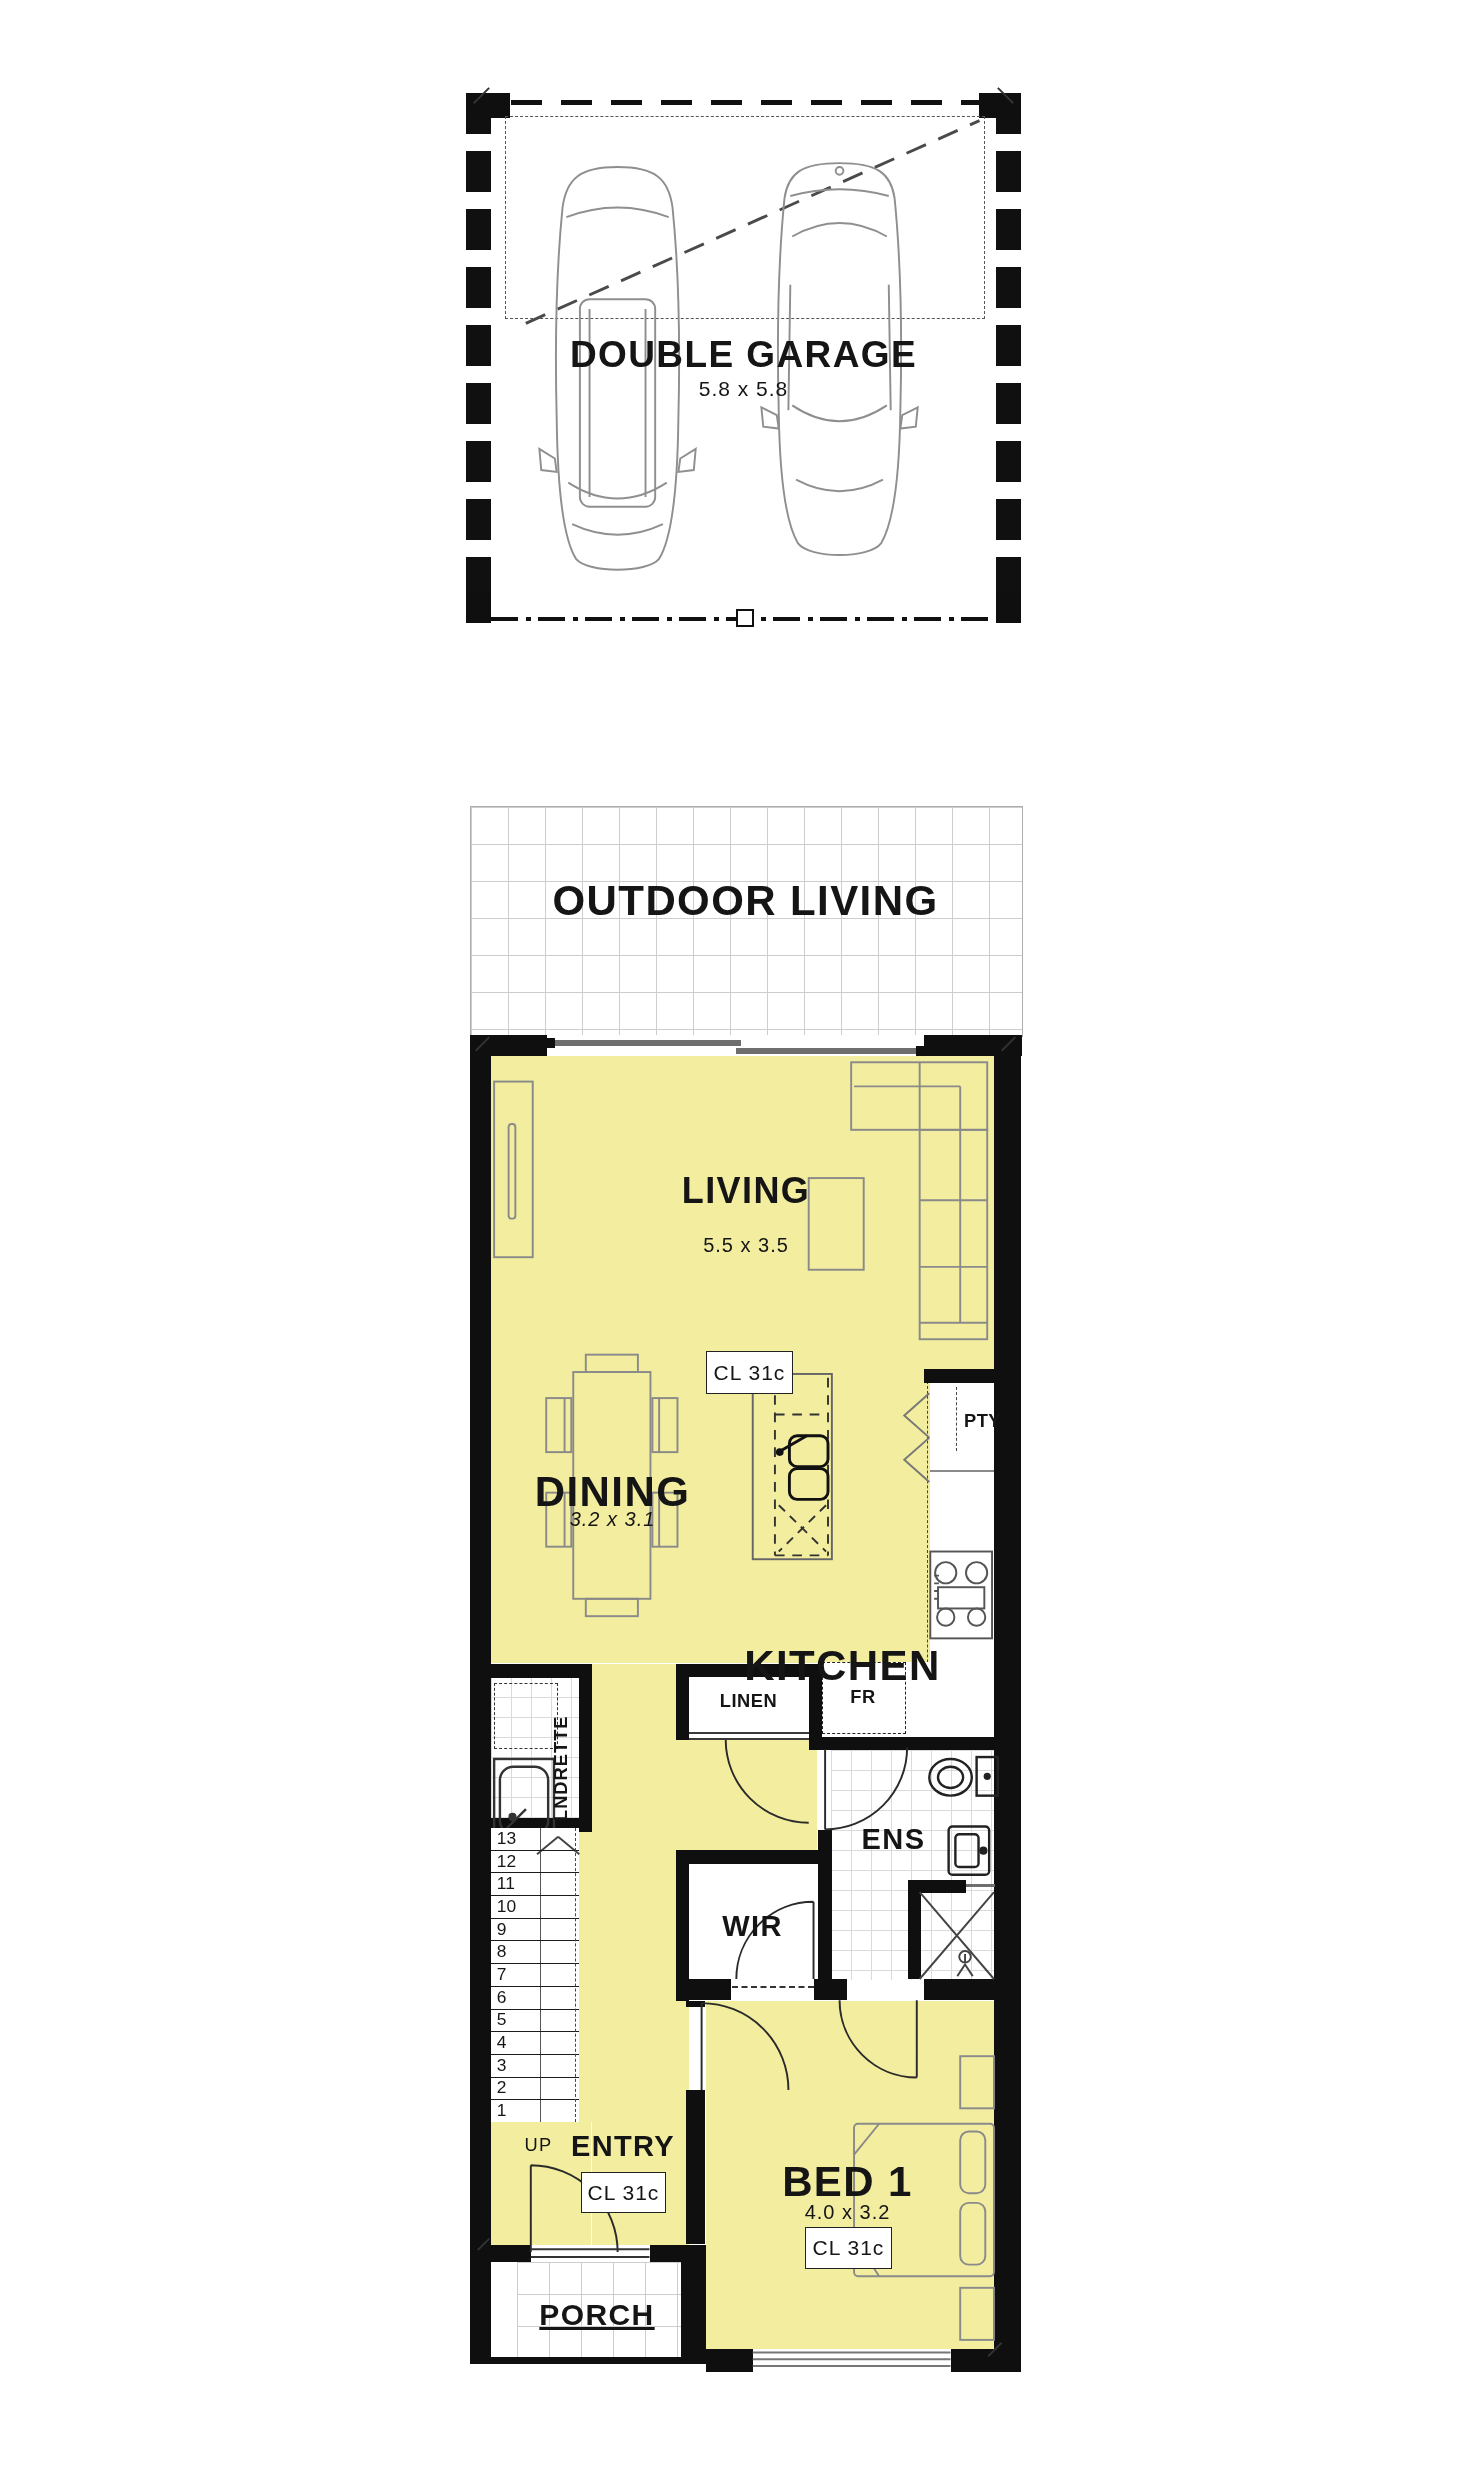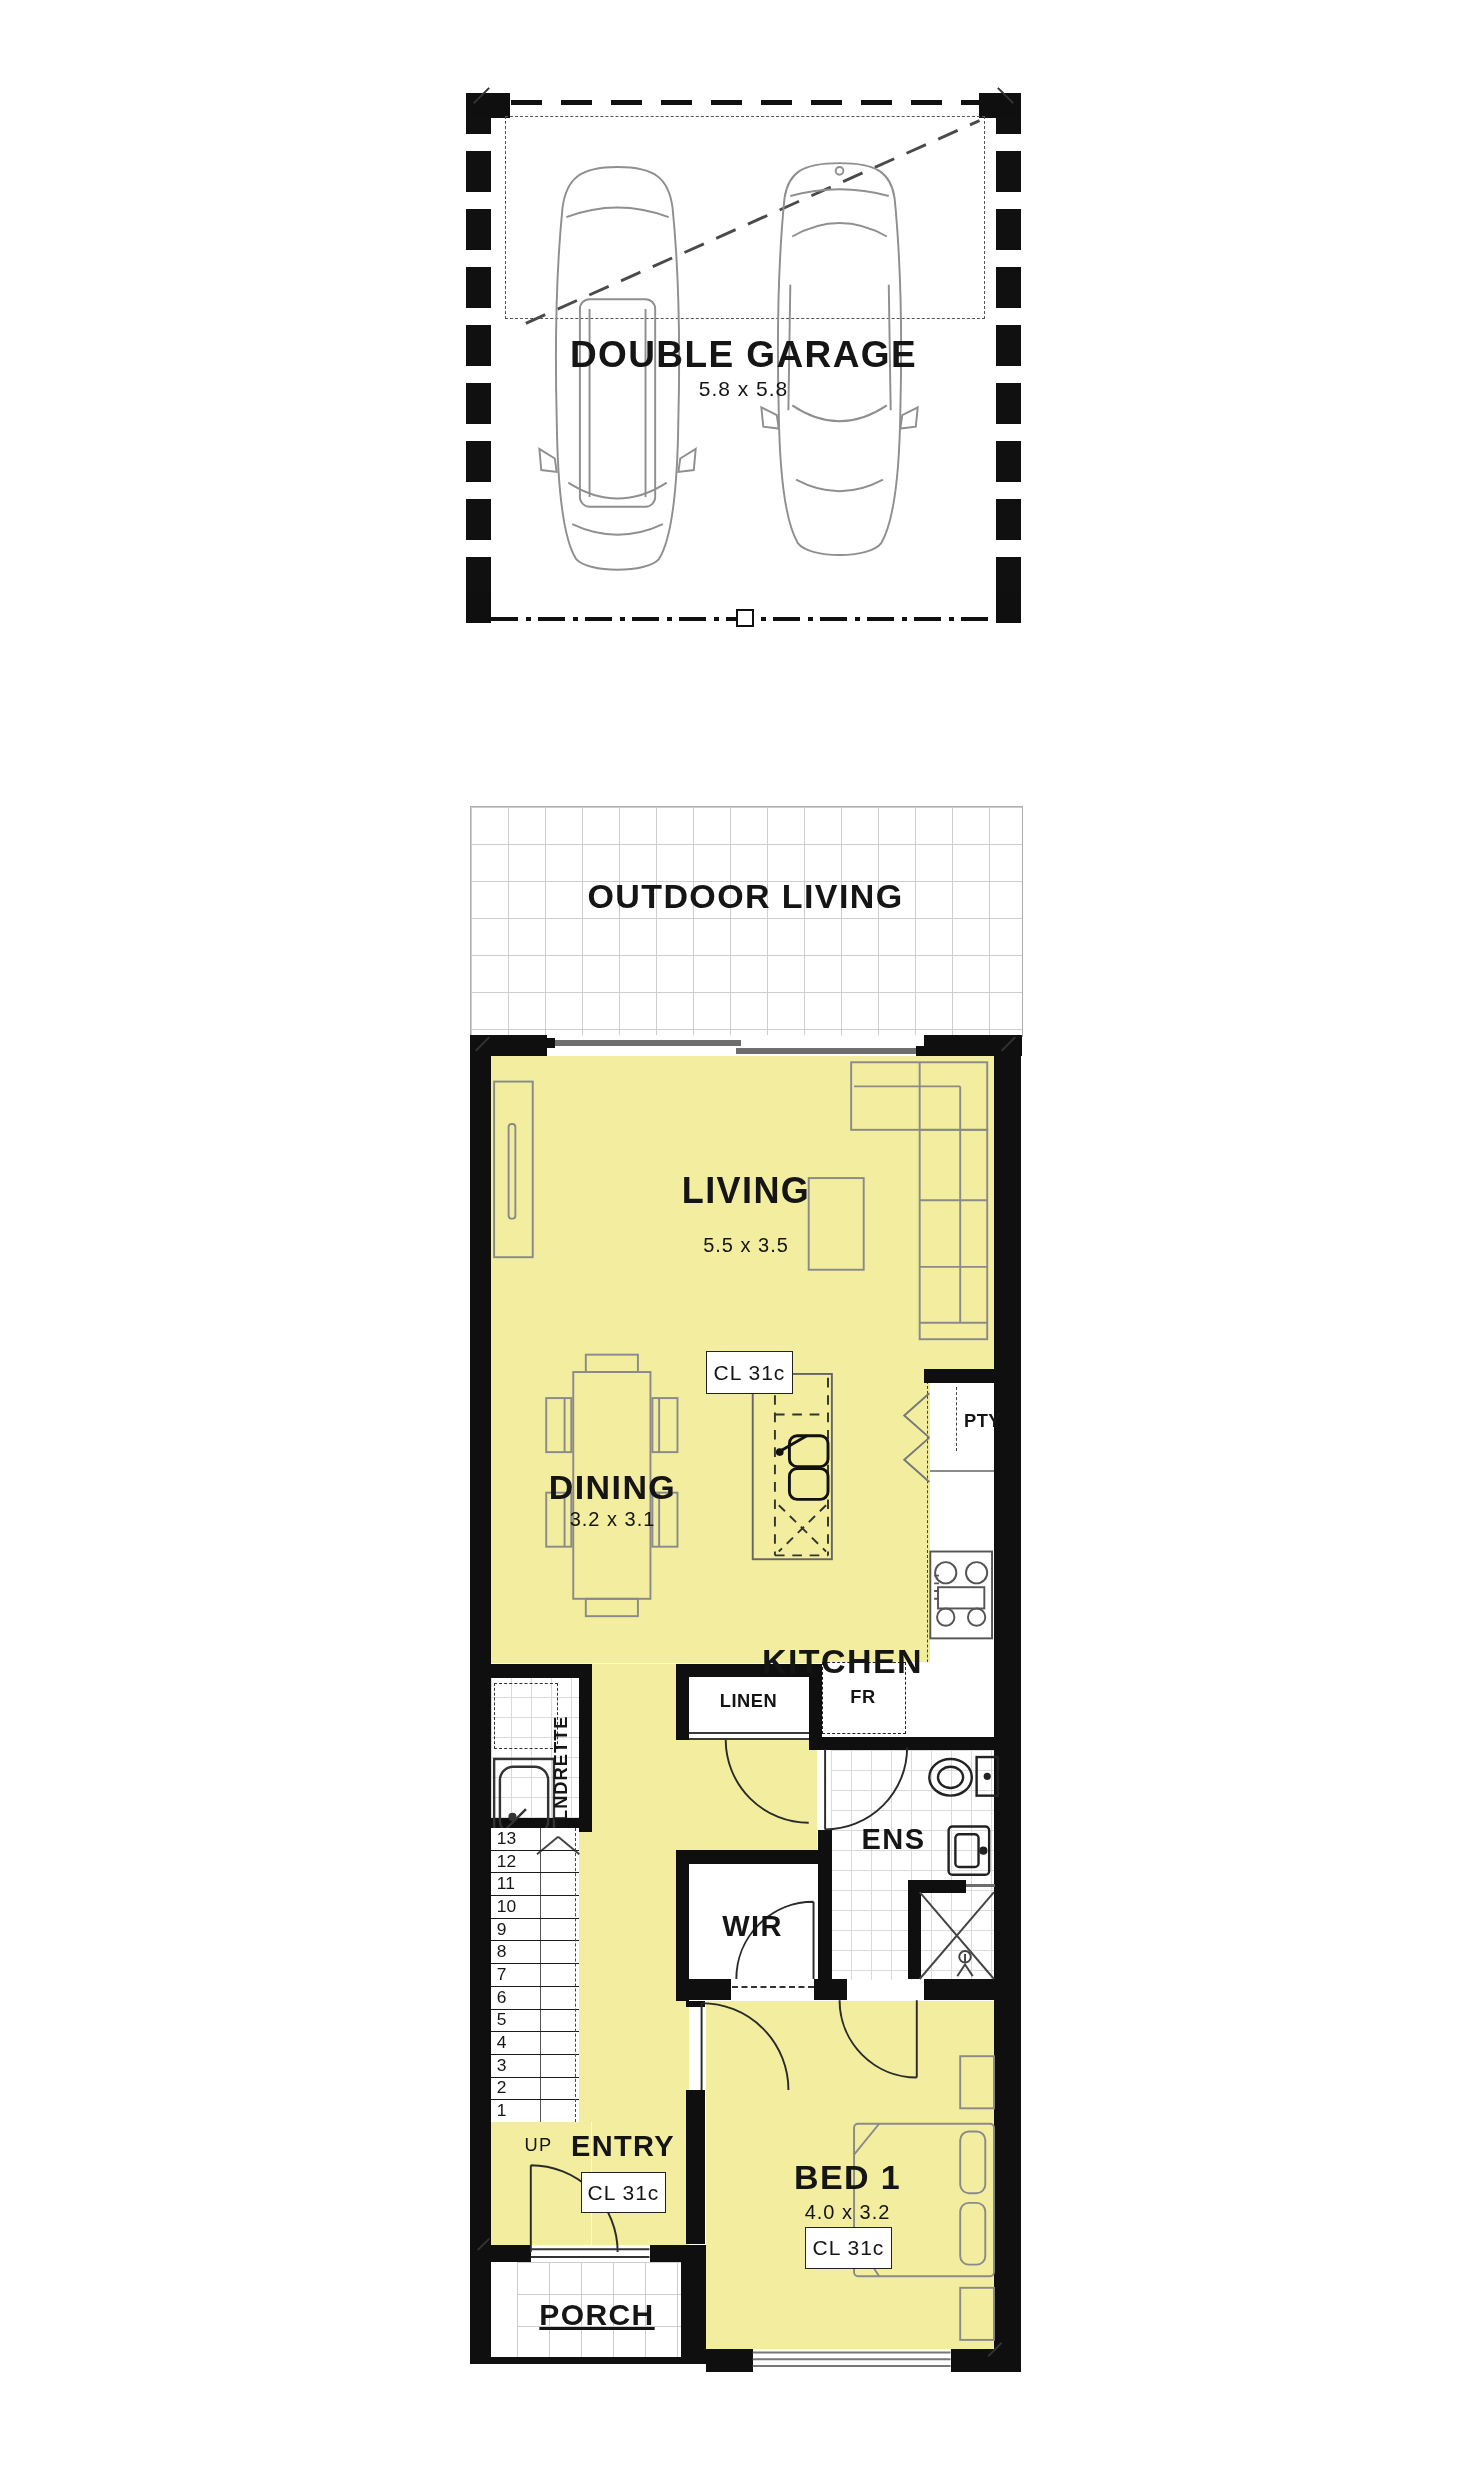--- a/index.html
+++ b/index.html
@@ -3,21 +3,21 @@
 <meta charset="utf-8">
 <style>
   html,body{margin:0;padding:0;background:#ffffff;}
   #plan{position:relative;width:1483px;height:2472px;background:#fff;overflow:hidden;
         font-family:"Liberation Sans",sans-serif;color:#161616;}
   .abs{position:absolute;}
   .wall{position:absolute;background:#0f0f0f;}
   .yellow{position:absolute;background:var(--floor-yellow,#F3EE9F);}
   .white{position:absolute;background:#ffffff;}
   .lbl{position:absolute;text-align:center;font-weight:700;letter-spacing:1.4px;color:#151515;white-space:nowrap;}
-  .t38{font-size:37px;} .t34{font-size:34px;} .t31{font-size:30px;} .t30{font-size:29px;}
+  .t38{font-size:37px;} .t34{font-size:42px;} .t31{font-size:30px;} .t30{font-size:29px;}
   .t22{font-size:21px;font-weight:400;letter-spacing:1px;} .t21{font-size:20px;font-weight:400;letter-spacing:1px;}
   .t19{font-size:18.3px;letter-spacing:0.5px;}
   .clbox{position:absolute;background:#fff;border:1.9px solid #222;display:flex;align-items:center;justify-content:center;
          font-size:21px;font-weight:400;letter-spacing:1px;}
   .tile38{position:absolute;background-color:#fff;
      background-image:linear-gradient(#cdcdcd 1.4px,transparent 1.4px),linear-gradient(90deg,#cdcdcd 1.4px,transparent 1.4px);
      background-size:37px 37px;}
   .tile33{position:absolute;background-color:#fff;
      background-image:linear-gradient(#cdcdcd 1.4px,transparent 1.4px),linear-gradient(90deg,#cdcdcd 1.4px,transparent 1.4px);
      background-size:32px 32px;}
@@ -297,21 +297,21 @@
         <span>1</span>
       </div>
     </div>
   <div class="abs" style="left:575px;top:1828px;width:0;height:294px;border-left:1.9px dashed #444;"></div>
 
   <div class="lbl t34" style="left:579px;top:1170px;width:334px;font-size:36px;">LIVING</div>
   <div class="lbl t21" style="left:579px;top:1234px;width:334px;">5.5 x 3.5</div>
   <div class="clbox" style="left:706px;top:1351px;width:85px;height:41px;">CL 31c</div>
 
   <div class="lbl t34" style="left:463px;top:1468px;width:299px;">DINING</div>
-  <div class="lbl t21" style="left:463px;top:1508px;width:299px;">3.2 x 3.1</div>
+  <div class="lbl t21" style="left:463px;top:1508px;width:299px;font-style:italic;">3.2 x 3.1</div>
 
   <div class="lbl t34" style="left:666px;top:1642px;width:353px;">KITCHEN</div>
   <div class="lbl t19" style="left:930px;top:1410px;width:65px;padding-left:20px;">PTY</div>
   <div class="lbl t19" style="left:822px;top:1686px;width:82px;">FR</div>
   <div class="lbl t19" style="left:688px;top:1690px;width:121px;">LINEN</div>
   <div class="vlabel" style="left:550px;top:1701px;width:27px;height:135px;">LNDRETTE</div>
 
   <div class="lbl t30" style="left:826px;top:1823px;width:135px;">ENS</div>
   <div class="lbl t30" style="left:688px;top:1910px;width:129px;">WIR</div>
 

